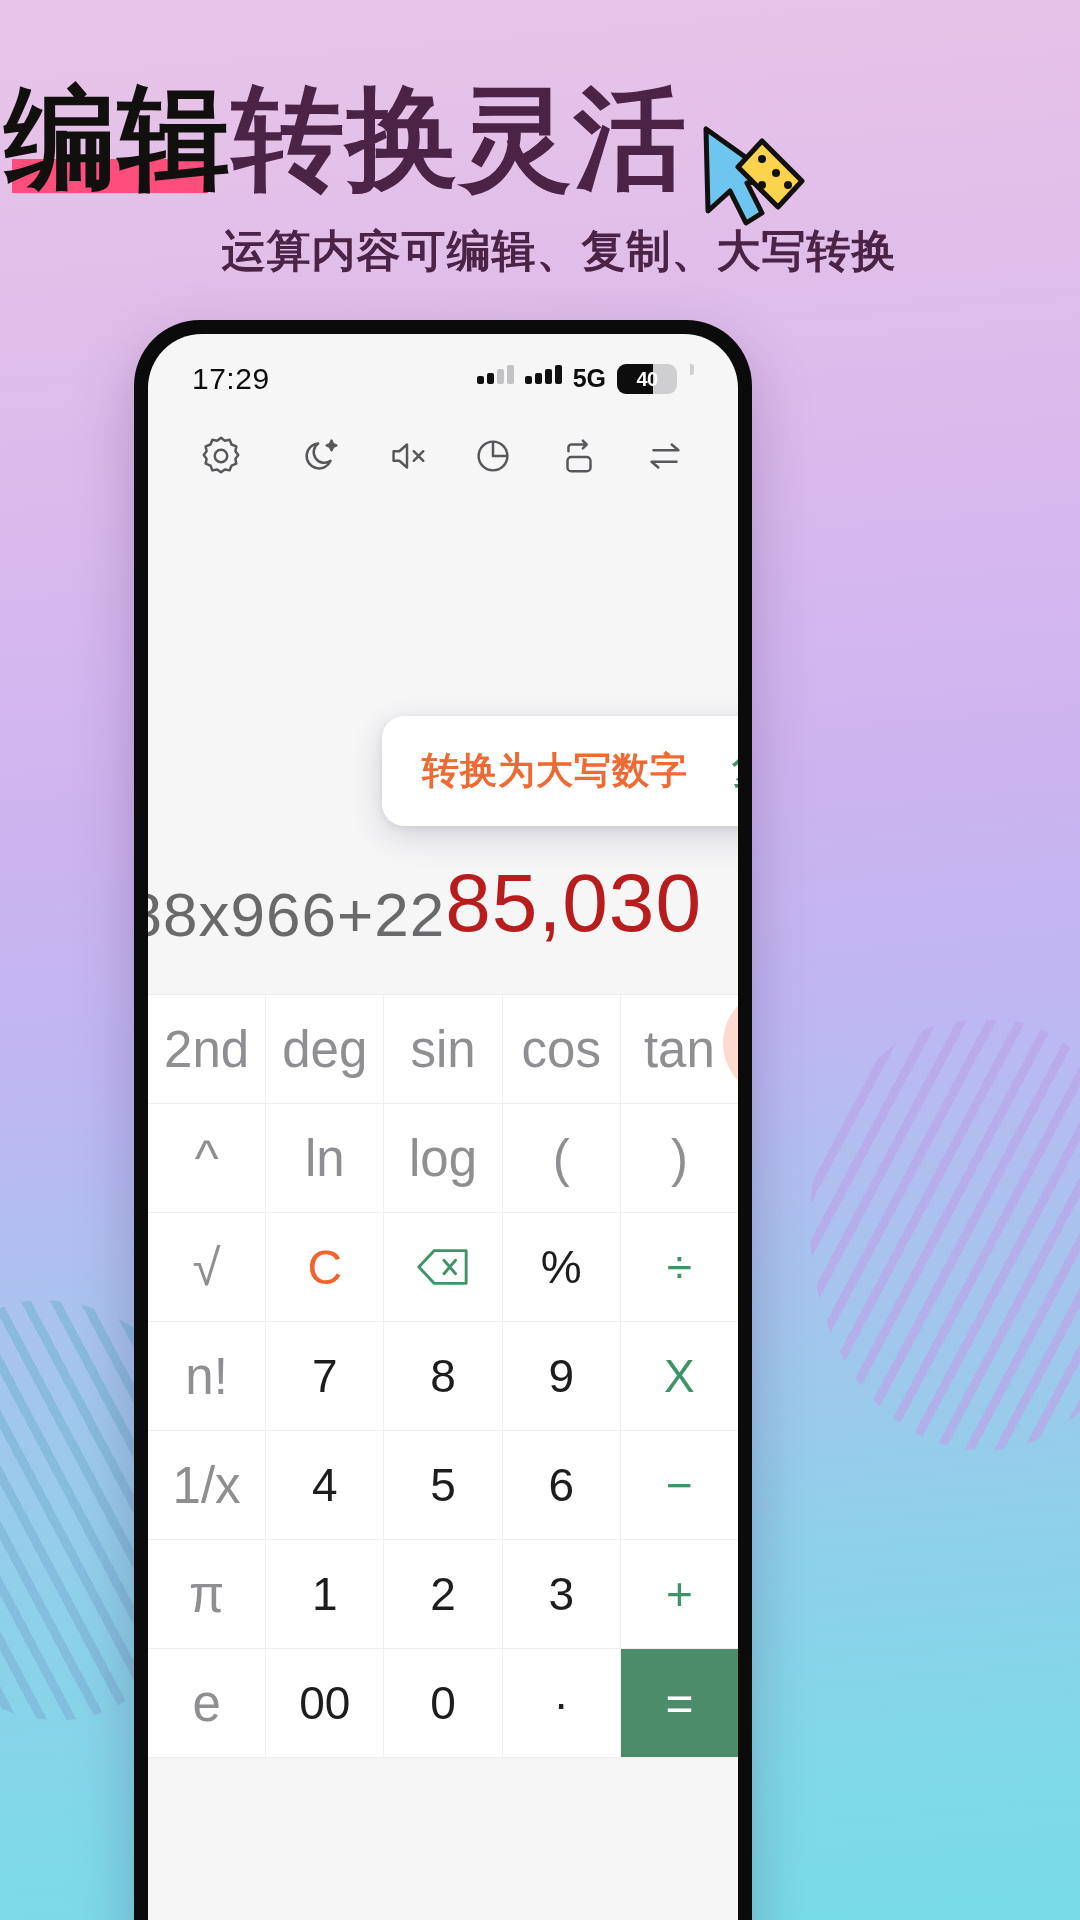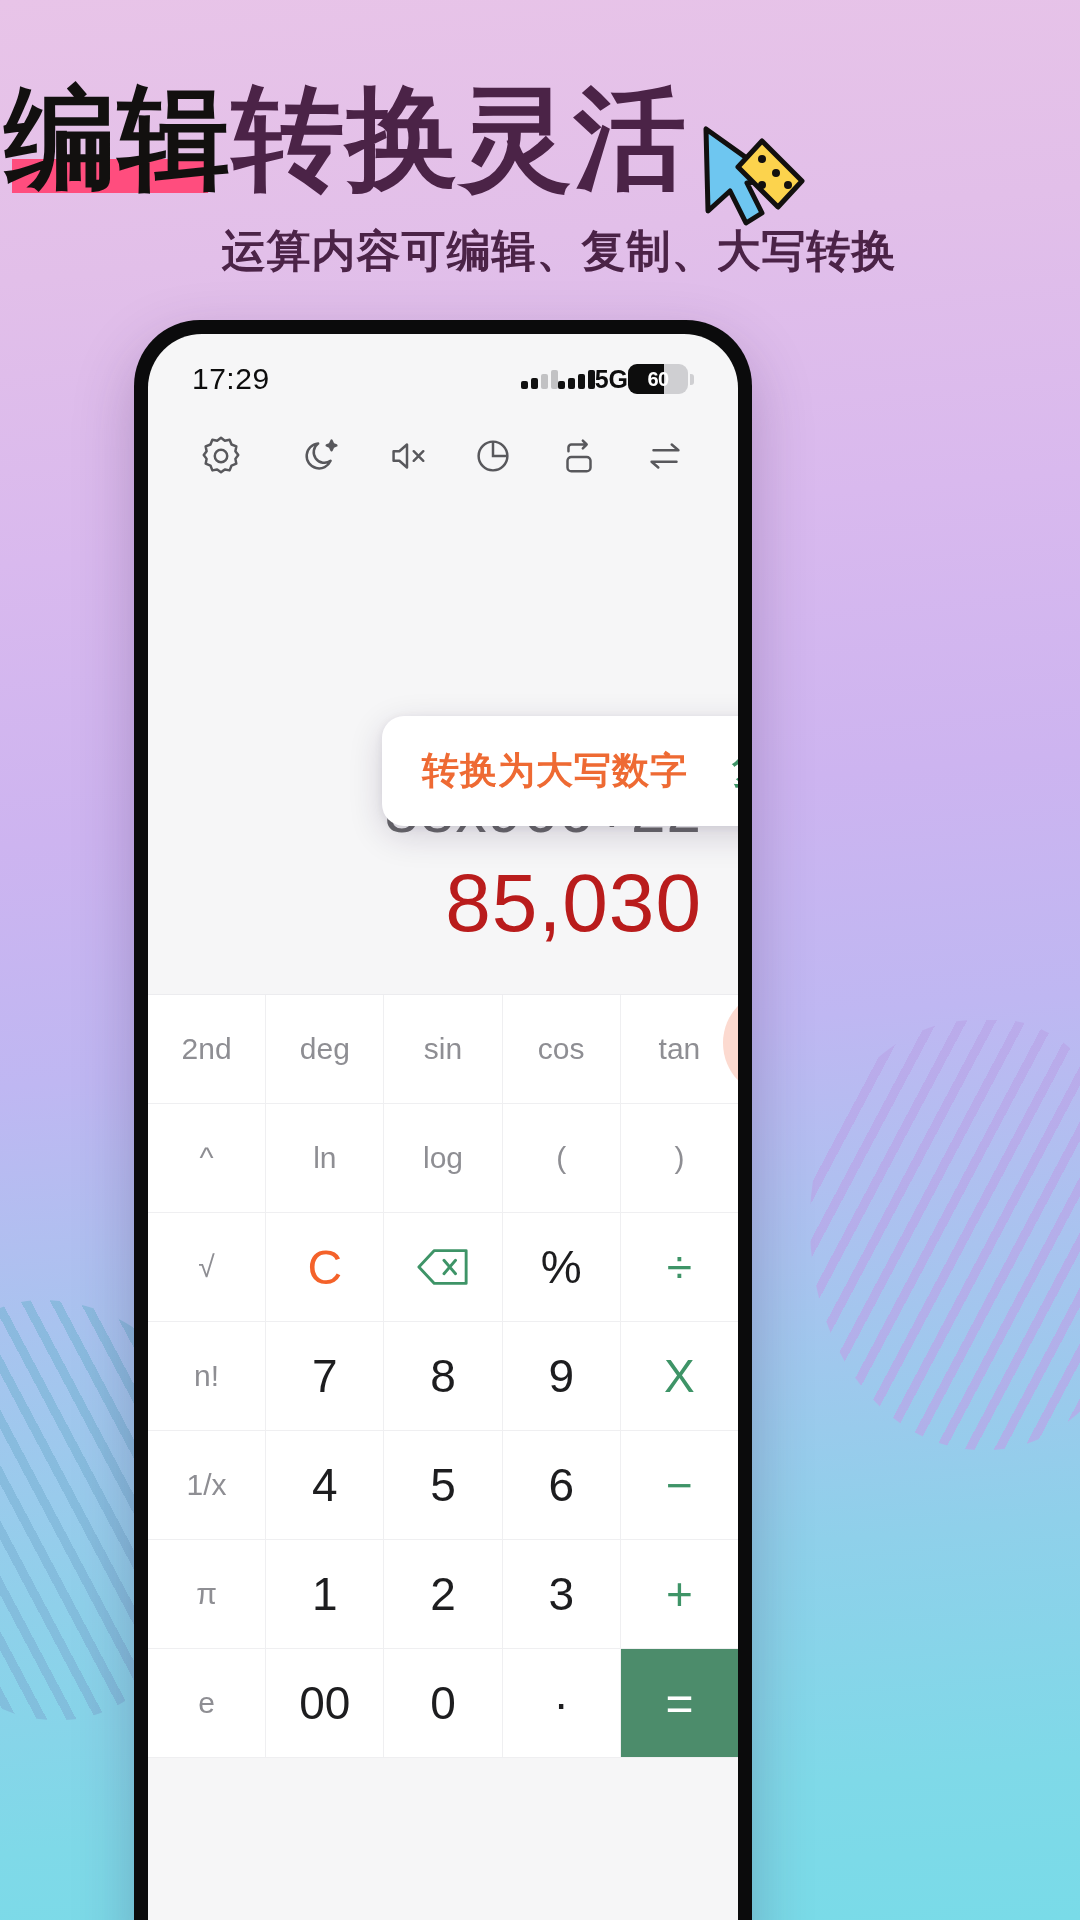--- a/index.html
+++ b/index.html
@@ -61,21 +61,21 @@
     border-radius:54px 54px 0 0;
     overflow:hidden; position:relative;
   }
 
   
   .statusbar {
     height:74px; display:flex; align-items:center; justify-content:space-between;
     padding:16px 44px 0 44px;
   }
   .sb-time { font-size:30px; font-weight:normal; color:#0d0d0d; letter-spacing:.5px; }
-  .sb-right { display:flex; align-items:center; }
+  .sb-right { display:flex; align-items:flex-start; gap:11px; }
   .sig { display:flex; align-items:flex-end; gap:3px; height:20px; }
   .sig i { display:block; width:7px; background:#111; border-radius:2px; }
   .sig i:nth-child(1){height:8px;} .sig i:nth-child(2){height:11px;}
   .sig i:nth-child(3){height:15px;} .sig i:nth-child(4){height:19px;}
   .sig i.dim{ background:#c2c2c4; }
   .sb-5g { font-size:25px; font-weight:bold; color:#0d0d0d; }
   .batt {
     width:60px; height:30px; border-radius:9px; background:#cfcfd2;
     position:relative; overflow:hidden;
     display:flex; align-items:center;
@@ -88,21 +88,21 @@
   .toolbar {
     display:flex; align-items:center; height:96px; padding:0 46px; gap:0;
   }
   .tb-icon { width:54px; height:54px; display:flex; align-items:center; justify-content:center; }
   .tb-spacer { flex:1; }
   .tb-group { display:flex; gap:32px; }
 
   
   .display {
     position:relative; height:490px; padding:0 36px;
-    display:flex; flex-direction:column; justify-content:flex-end;
+    display:flex; flex-direction:row; justify-content:flex-end;
     align-items:flex-end; padding-bottom:44px;
   }
   .expr {
     font-size:62px; color:#6a6a6c; letter-spacing:1px; white-space:nowrap;
   }
   .result {
     font-size:82px; color:#b91c1c; letter-spacing:1px; margin-top:10px; white-space:nowrap;
   }
 
   
@@ -124,21 +124,21 @@
   
   .keypad { border-top:1px solid #ececef; background:#fff; }
   .krow { display:flex; }
   .key {
     flex:1; height:109px; display:flex; align-items:center; justify-content:center;
     font-size:43px; color:#4c4c4e; background:#fff;
     border-right:1px solid #efeff1; border-bottom:1px solid #efeff1;
     position:relative;
   }
   .key:last-child { border-right:none; }
-  .key.fn { color:#8e8e93; font-size:30px; }
+  .key.fn { color:#8e8e93; font-size:51px; }
   .key.num { color:#1d1d1f; font-size:46px; }
   .key.orange { color:#f4622a; font-size:48px; }
   .key.green { color:#3e9467; font-size:46px; }
   .key.eq { background:#4c8c6b; color:#fff; font-size:48px; }
   .key.dot { color:#1d1d1f; font-size:46px; }
 </style>
 </head>
 <body>
 
 <div class="blob blob-right"></div>
@@ -175,21 +175,21 @@
         </span>
         <span class="sig">
           <i></i>
             <i></i>
             <i></i>
             <i></i>
         </span>
         <span class="sb-5g">5G</span>
         <span class="batt">
           <span class="fill"></span>
-          <span class="num">60</span>
+          <span class="num">40</span>
         </span>
         <span class="batt-tip"></span>
       </div>
     </div>
 
     <div class="toolbar">
       <div class="tb-icon">
         <svg width="46" height="46" viewBox="0 0 48 48" fill="none" stroke="#58585c" stroke-width="2.6" stroke-linejoin="round">
           <path d="M24 5l4 3 5-1 2 5 5 2-1 5 3 4-3 4 1 5-5 2-2 5-5-1-4 3-4-3-5 1-2-5-5-2 1-5-3-4 3-4-1-5 5-2 2-5 5 1z"></path>
           <circle cx="24" cy="24" r="6.5"></circle>

